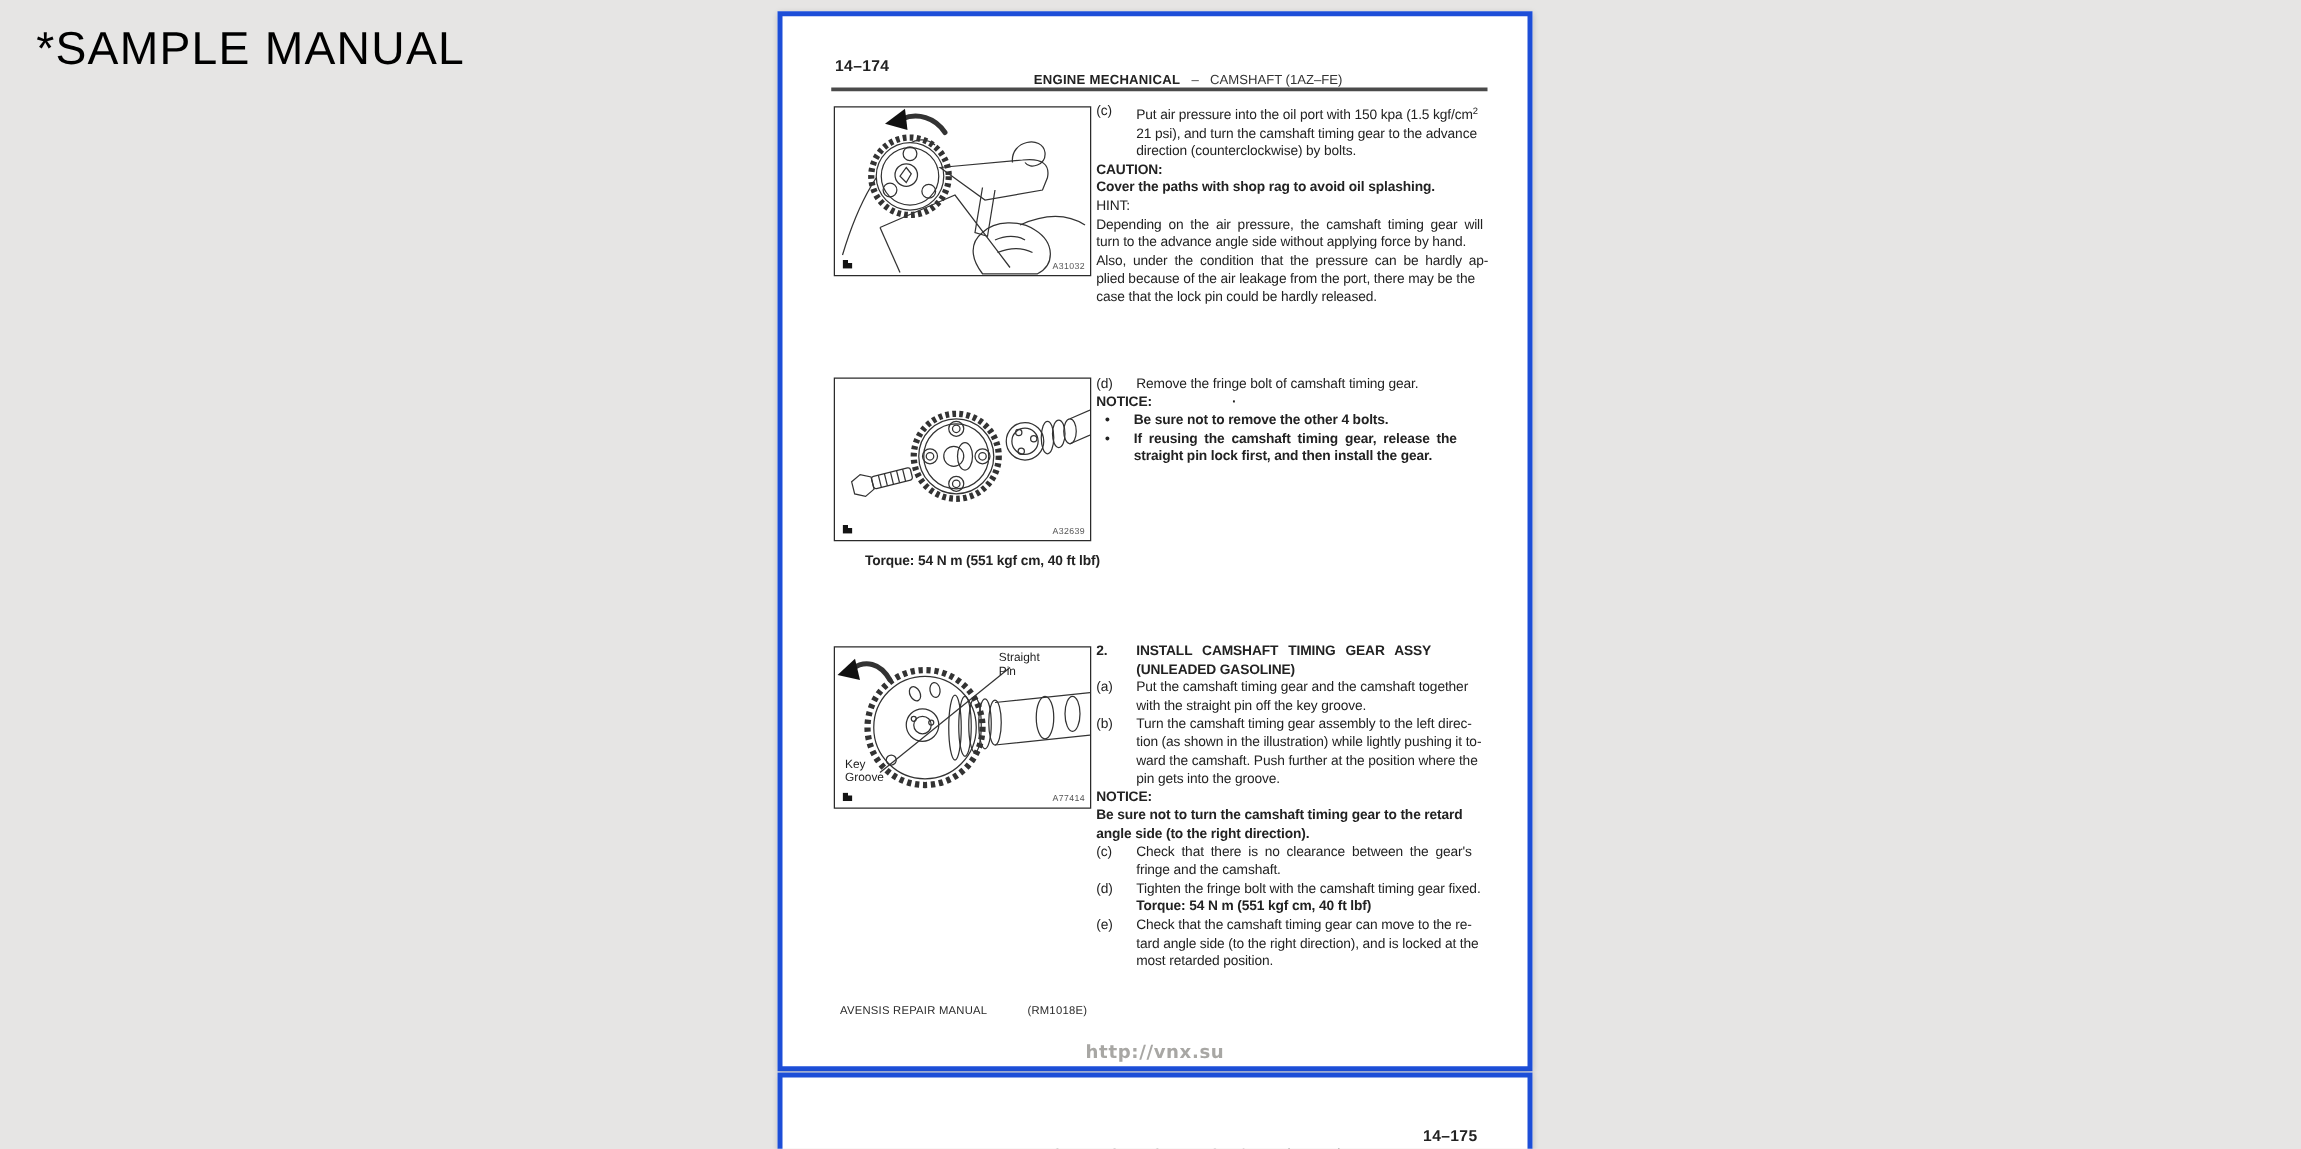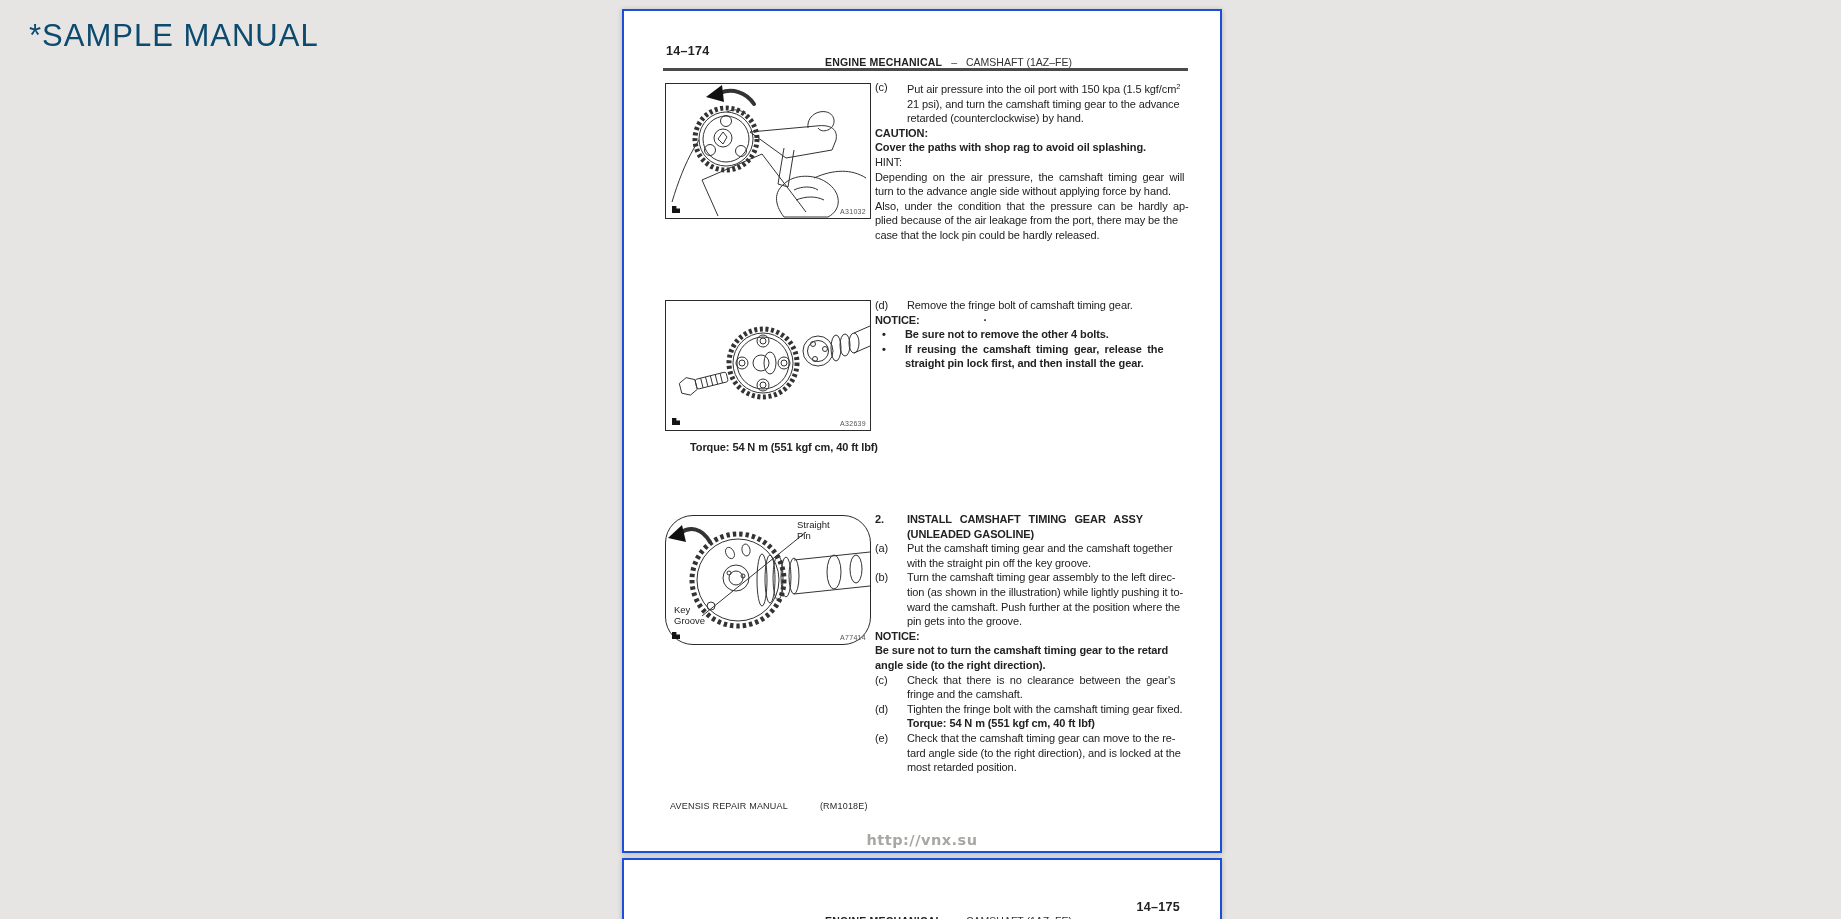--- a/index.html
+++ b/index.html
@@ -1,36 +1,36 @@
 <!DOCTYPE html>
 <html><head>
 <meta charset="utf-8">
 <style>
   html,body{margin:0;padding:0;background:#e6e5e4;}
   #viewport{position:relative;width:1841px;height:919px;overflow:hidden;
     font-family:"Liberation Sans",sans-serif;color:#222;}
-  .sample-label{position:absolute;left:29px;top:18px;font-size:31px;letter-spacing:1px;
-    color:#0c4a6e;white-space:nowrap;}
+  .sample-label{position:absolute;left:29px;top:18px;font-size:37px;letter-spacing:1px;
+    color:#000000;white-space:nowrap;}
   .page{position:absolute;left:622px;width:596px;background:#fff;
-    border:2px solid #1d4ed8;box-shadow:0 1px 5px rgba(0,0,0,.22);overflow:hidden;}
+    border:4px solid #1d4ed8;box-shadow:0 1px 5px rgba(0,0,0,.22);overflow:hidden;}
   #page1{top:9px;height:840px;}
   #page2{top:858px;height:70px;}
   .pagenum{position:absolute;font-size:12.5px;font-weight:bold;letter-spacing:.3px;}
   .pn1{left:42px;top:33px;}
   .pn2{right:40px;top:40px;}
   .hdr{position:absolute;left:201px;top:45px;font-size:10.5px;white-space:nowrap;}
   .hdr2{top:55px;}
   .hdr .hb{font-weight:bold;letter-spacing:.2px;margin-top:44px;}
   .hdr .hs{margin:0 9px;color:#444;}
   .hdr .hr2{color:#333;}
   .rule{position:absolute;left:39px;width:525px;top:57px;height:3px;background:#4a4a4a;}
   .figure{position:absolute;left:41px;width:204px;border:1px solid #2b2b2b;background:#fff;}
   #fig1{top:72px;height:134px;}
   #fig2{top:289px;height:129px;}
-  #fig3{top:504px;height:128px;border-radius:28px;}
+  #fig3{top:504px;height:128px;}
   .figure svg{position:absolute;left:0;top:0;width:100%;height:100%;}
   .figure svg *{vector-effect:non-scaling-stroke;}
   .figcode{position:absolute;right:4px;bottom:3px;font-size:7px;color:#555;letter-spacing:.3px;}
   .stamp{position:absolute;left:6px;bottom:5px;width:8px;height:7px;background:#141414;
     clip-path:polygon(0 0,55% 0,55% 35%,100% 35%,100% 100%,0 100%);}
   .figlabel{position:absolute;font-size:9.5px;line-height:11px;color:#1c1c1c;}
   .lbl-sp{left:131px;top:3px;}
   .lbl-kg{left:8px;top:88px;}
   .rblock{position:absolute;left:251px;width:322px;font-size:11px;line-height:14.6px;
     letter-spacing:-.1px;}
@@ -170,21 +170,21 @@
       </div>
       <div class="stamp"></div>
       <div class="figcode">A77414</div>
     </div>
 
     <div class="rblock" id="block-c">
       <div class="l item">
         <span class="lbl">(c)</span><span>Put air pressure into the oil port with 150 kpa (1.5 kgf/cm</span><sup class="sup">2</sup>
       </div>
       <div class="l ind">21 psi), and turn the camshaft timing gear to the advance</div>
-      <div class="l ind">retarded (counterclockwise) by hand.</div>
+      <div class="l ind">direction (counterclockwise) by bolts.</div>
       <div class="l b">CAUTION:</div>
       <div class="l b">Cover the paths with shop rag to avoid oil splashing.</div>
       <div class="l">HINT:</div>
       <div class="l wsp2">Depending on the air pressure, the camshaft timing gear will</div>
       <div class="l">turn to the advance angle side without applying force by hand.</div>
       <div class="l wsp2">Also, under the condition that the pressure can be hardly ap-</div>
       <div class="l">plied because of the air leakage from the port, there may be the</div>
       <div class="l">case that the lock pin could be hardly released.</div>
     </div>
 

